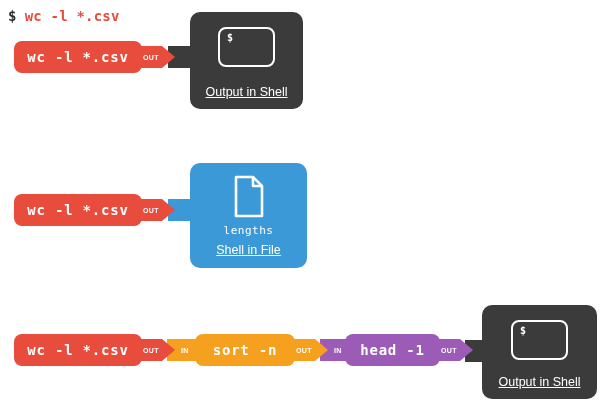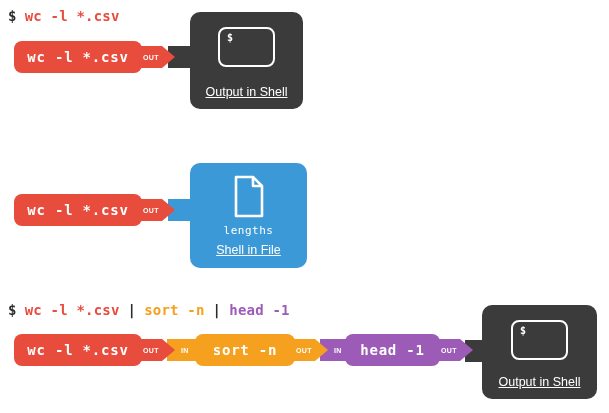--- a/index.html
+++ b/index.html
@@ -126,23 +126,20 @@
     <div class="file-icon">
       <svg width="32" height="43" viewBox="0 0 32 43">
         <path d="M3 2 H20 L29 11 V41 H3 Z" fill="none" stroke="#ffffff" stroke-width="2.6" stroke-linejoin="round"></path>
         <path d="M20 2 V11 H29" fill="none" stroke="#ffffff" stroke-width="2.6" stroke-linejoin="round"></path>
       </svg>
     </div>
     <div class="file-name">lengths</div>
     <div class="box-caption">Shell in File</div>
   </div>
 
-  <div class="heading" style="left:8px; top:302px">
-    <span class="h-dark">$</span><span class="h-red">wc -l *.csv</span><span class="h-dark">|</span><span class="h-orange">sort -n</span><span class="h-dark">|</span><span class="h-purple">head -1</span>
-  </div>
 
   <div class="cmd-box bg-red" style="left:14px; top:334px; width:128px">
     <span>wc -l *.csv</span>
   </div>
   <div class="tab bg-red" style="left:140px; top:339px; width:22px">
     <span>OUT</span>
   </div>
   <div class="arrow ar-red" style="left:162px; top:339px"></div>
   <div class="stem bg-orange has-in" style="left:167px; top:339px; width:32px">
     <span>IN</span>

